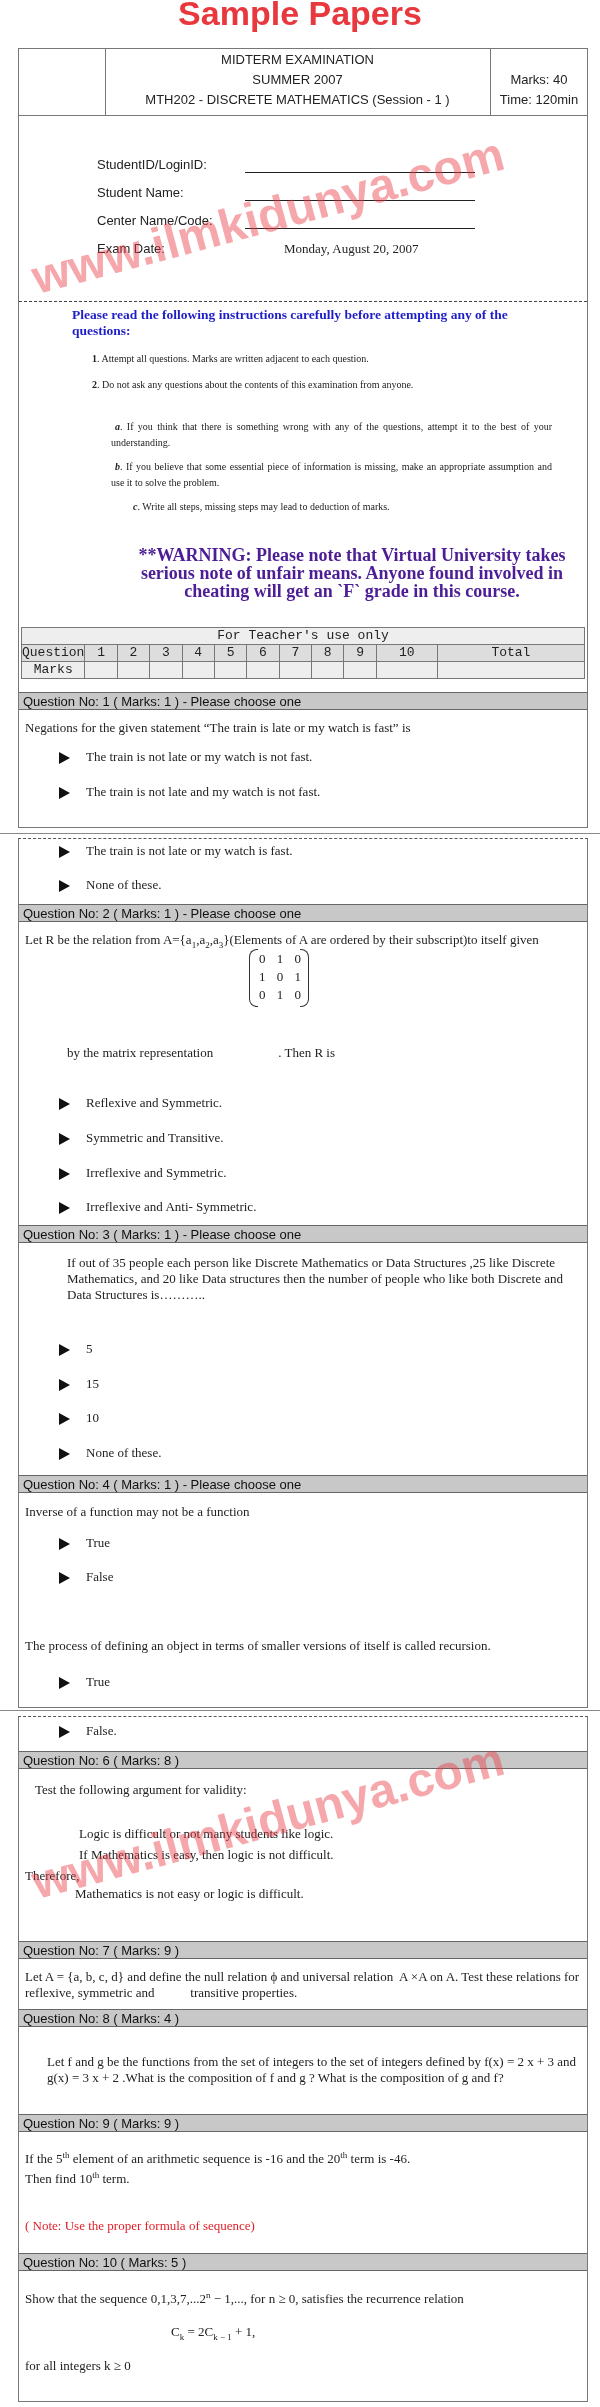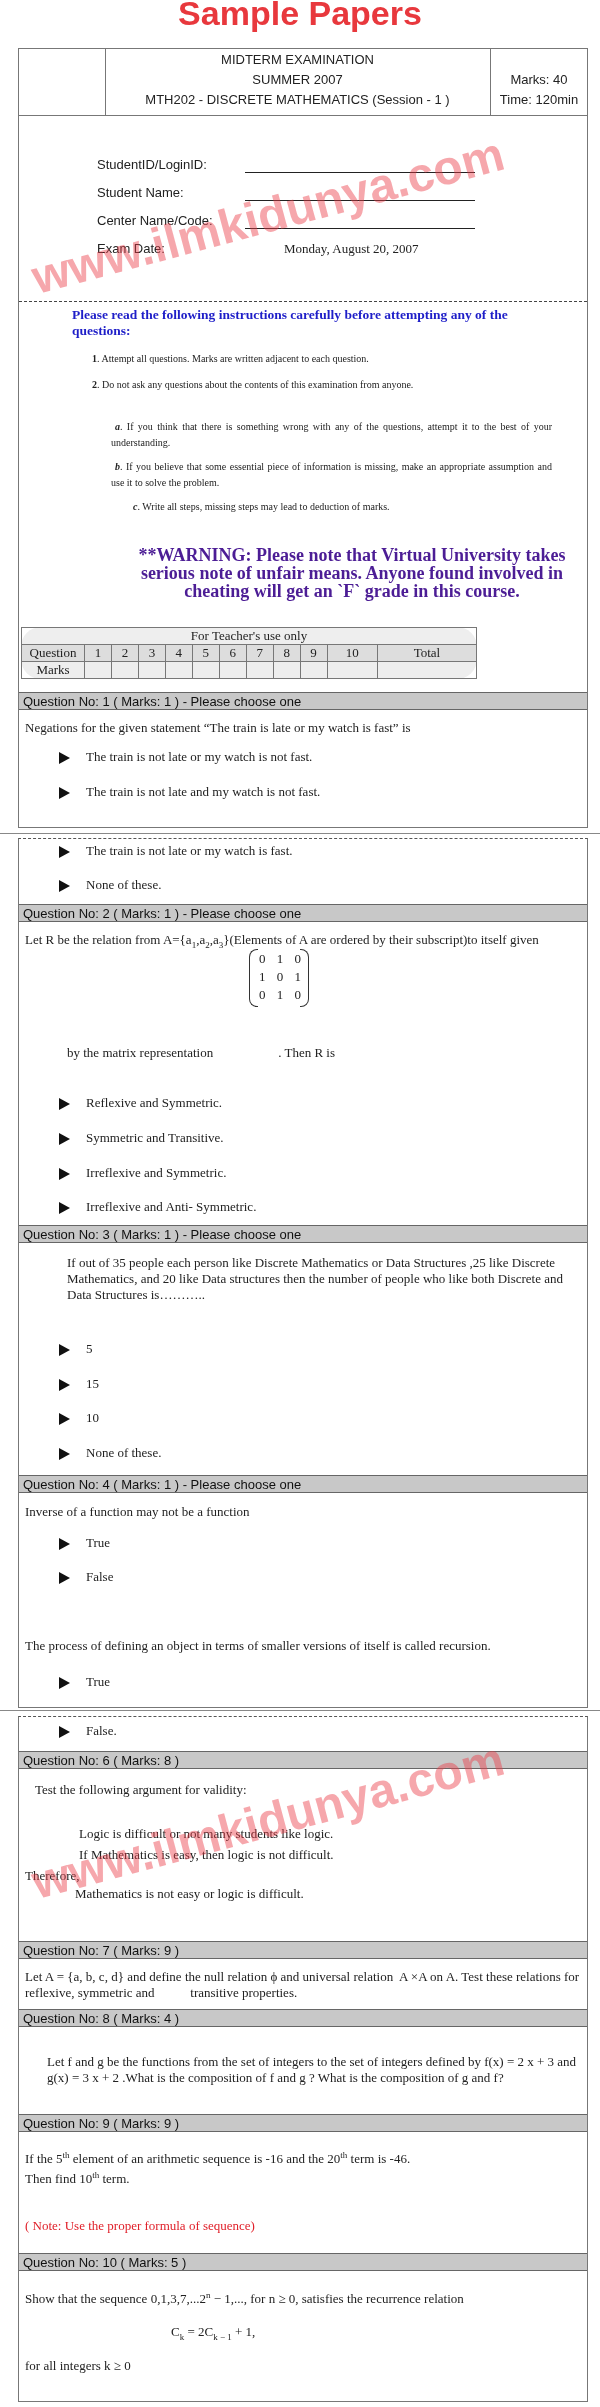--- a/index.html
+++ b/index.html
@@ -21,21 +21,21 @@
 
   .field { position: absolute; left: 78px; font-family: "Liberation Sans", sans-serif; font-size: 13px; color: #222; }
   .field-line { position: absolute; left: 226px; width: 230px; height: 1px; background: #222; }
   .exam-date { position: absolute; left: 265px; font-family: Liberation Serif, serif; font-size: 13px; }
 
   .divider { position: absolute; left: 0; width: 568px; border-top: 1px dashed #444; }
   .instr-head { position: absolute; left: 53px; width: 480px; color: #1e1ec8; font-weight: bold; font-size: 13.5px; line-height: 16px; }
   .instr { position: absolute; font-size: 10px; line-height: 16px; color: #222; text-align: justify; }
   .warning { position: absolute; left: 53px; width: 480px; color: #4c1d95; font-weight: bold; font-size: 18px; line-height: 18px; text-align: center; margin-left: 40px; }
 
-  table.teacher { position: absolute; left: 2px; top: 578px; width: 456px; border-collapse: collapse; font-family: Liberation Serif, serif; font-size: 13px; background: #eee; border-radius: 20px; }
+  table.teacher { position: absolute; left: 2px; top: 578px; width: 564px; border-collapse: collapse; font-family: Liberation Mono, monospace; font-size: 13px; background: #eee; }
   table.teacher td { border: 1px solid #777; text-align: center; height: 16px; padding: 0; line-height: 16px; }
   table.teacher tr.qrow td { background: #ddd; }
 
   .qbar { position: absolute; left: 0; width: 568px; height: 18px; background: #c8c8c8; border-top: 1px solid #666; border-bottom: 1px solid #666; font-family: "Liberation Sans", sans-serif; font-size: 13px; line-height: 18px; padding-left: 4px; box-sizing: border-box; color: #111; }
   .qtext { position: absolute; font-size: 13px; line-height: 17px; color: #222; }
   .opt { position: absolute; left: 40px; font-size: 13px; line-height: 16px; color: #222; font-family: Liberation Serif, serif; }
   .opt .arrow { display: inline-block; width: 0; height: 0; border-top: 6px solid transparent; border-bottom: 6px solid transparent; border-left: 11px solid #111; vertical-align: middle; margin-right: 16px; }
   .red { color: #e0202a; }
   .matrix { position: absolute; left: 230px; width: 60px; height: 56px; font-size: 13px; }
   .matrix .br { position: absolute; top: 0; width: 8px; height: 56px; border: 1px solid #333; }

